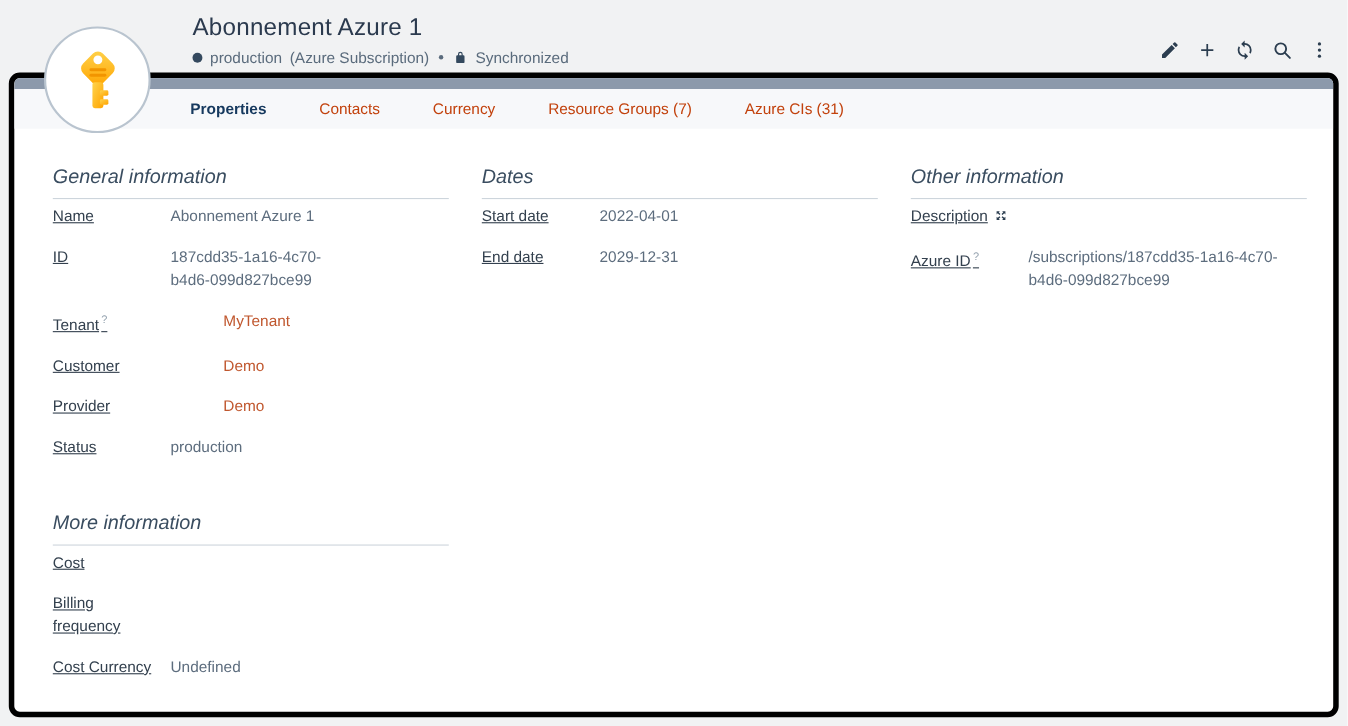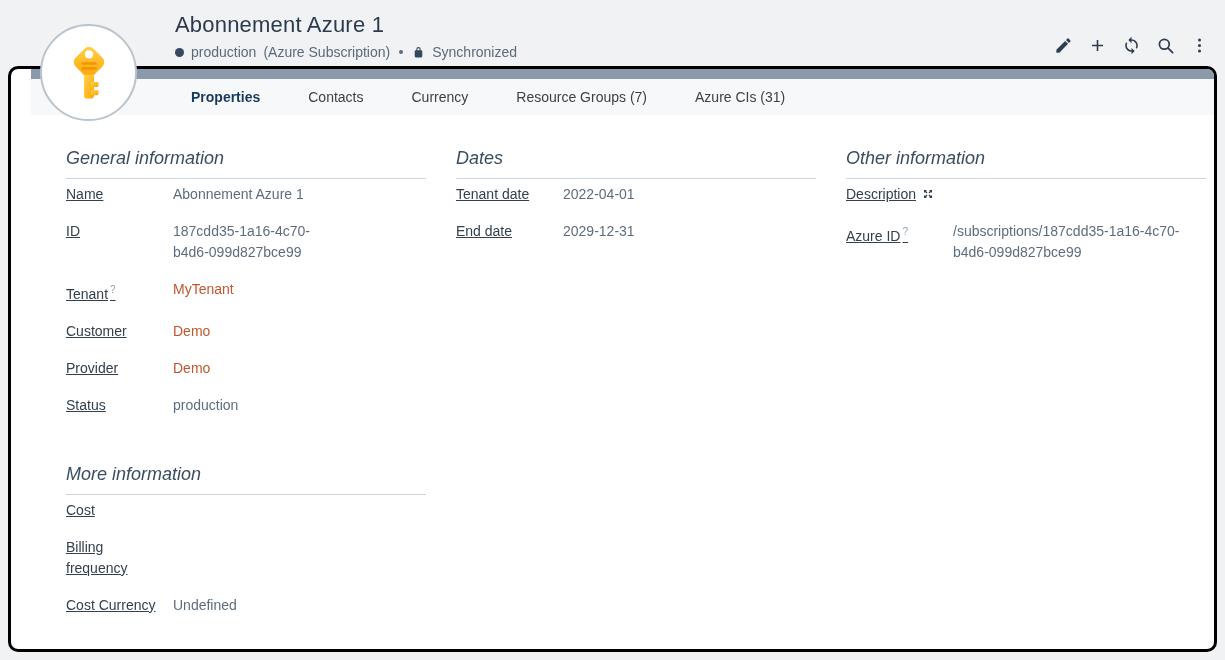--- a/index.html
+++ b/index.html
@@ -33,50 +33,50 @@
   .toolbar {
     position:absolute; right:16px; top:36px;
     display:flex; align-items:center; gap:15px;
   }
   .tool-btn { width:19px; height:19px; color:#2c3e50; cursor:pointer; background:none; border:none; padding:0; }
   .tool-btn svg { width:100%; height:100%; display:block; }
 
   
   .card {
     position:relative; margin:0 8px; height:586px;
-    background:#fff; border:3px solid #000000; border-radius:10px;
-    overflow:hidden; z-index:1;padding-left:20px;
+    background:#fff; border:5px solid #000000; border-radius:10px;
+    overflow:hidden; z-index:1;
   }
   .card-strip { height:10px; background:#8c99ab; }
   .tab-bar {
     height:36px; background:#f7f8fa;
     display:flex; align-items:center; gap:48px; padding-left:160px;
     font-size:14px;
   }
-  .tab { color:#404040; cursor:pointer; white-space:nowrap; }
+  .tab { color:#c2410c; cursor:pointer; white-space:nowrap; }
   .tab.active { color:#16395e; font-weight:700; }
 
   
   .content {
     padding:33px 35px 0 35px;
     display:grid; grid-template-columns:360px 360px 360px; column-gap:30px;
     align-items:start;
   }
   .fieldset + .fieldset { margin-top:48px; }
   .fieldset-title {
     font-size:18px; color:#3a4d60; font-weight:400;
     padding-bottom:9px; border-bottom:1px solid #cdd5dc; margin-bottom:5px;font-style:italic;
   }
   .field-row {
     display:grid; grid-template-columns:107px 1fr; align-items:start;
     margin-bottom:16px; font-size:14px; line-height:21px; min-height:21px;
   }
   .field-label { color:#33404e; white-space:pre-line;text-decoration:underline; }
   .field-value { color:#5d6d7e; white-space:pre-line; }
-  .field-value.link { color:#c0572e; cursor:pointer; }
+  .field-value.link { color:#c0572e; cursor:pointer;margin-left:48px; }
   sup.help { font-size:10px; color:#93a1ae; margin-left:2px; cursor:help; }
   .expand-btn {
     display:inline-block; width:12px; height:12px; margin-left:6px;
     color:#2c3e50; vertical-align:-1px; cursor:pointer;
   }
   .expand-btn svg { width:100%; height:100%; display:block; }
 </style>
 </head>
 <body>
 
@@ -207,21 +207,21 @@
             <span class="field-label">Cost Currency</span>
             <span class="field-value">Undefined</span>
           </div>
         </section>
       </div>
 
       <div>
         <section class="fieldset">
           <h2 class="fieldset-title">Dates</h2>
           <div class="field-row">
-            <span class="field-label">Tenant date</span>
+            <span class="field-label">Start date</span>
             <span class="field-value">2022-04-01</span>
           </div>
           <div class="field-row">
             <span class="field-label">End date</span>
             <span class="field-value">2029-12-31</span>
           </div>
         </section>
 
       </div>
 

